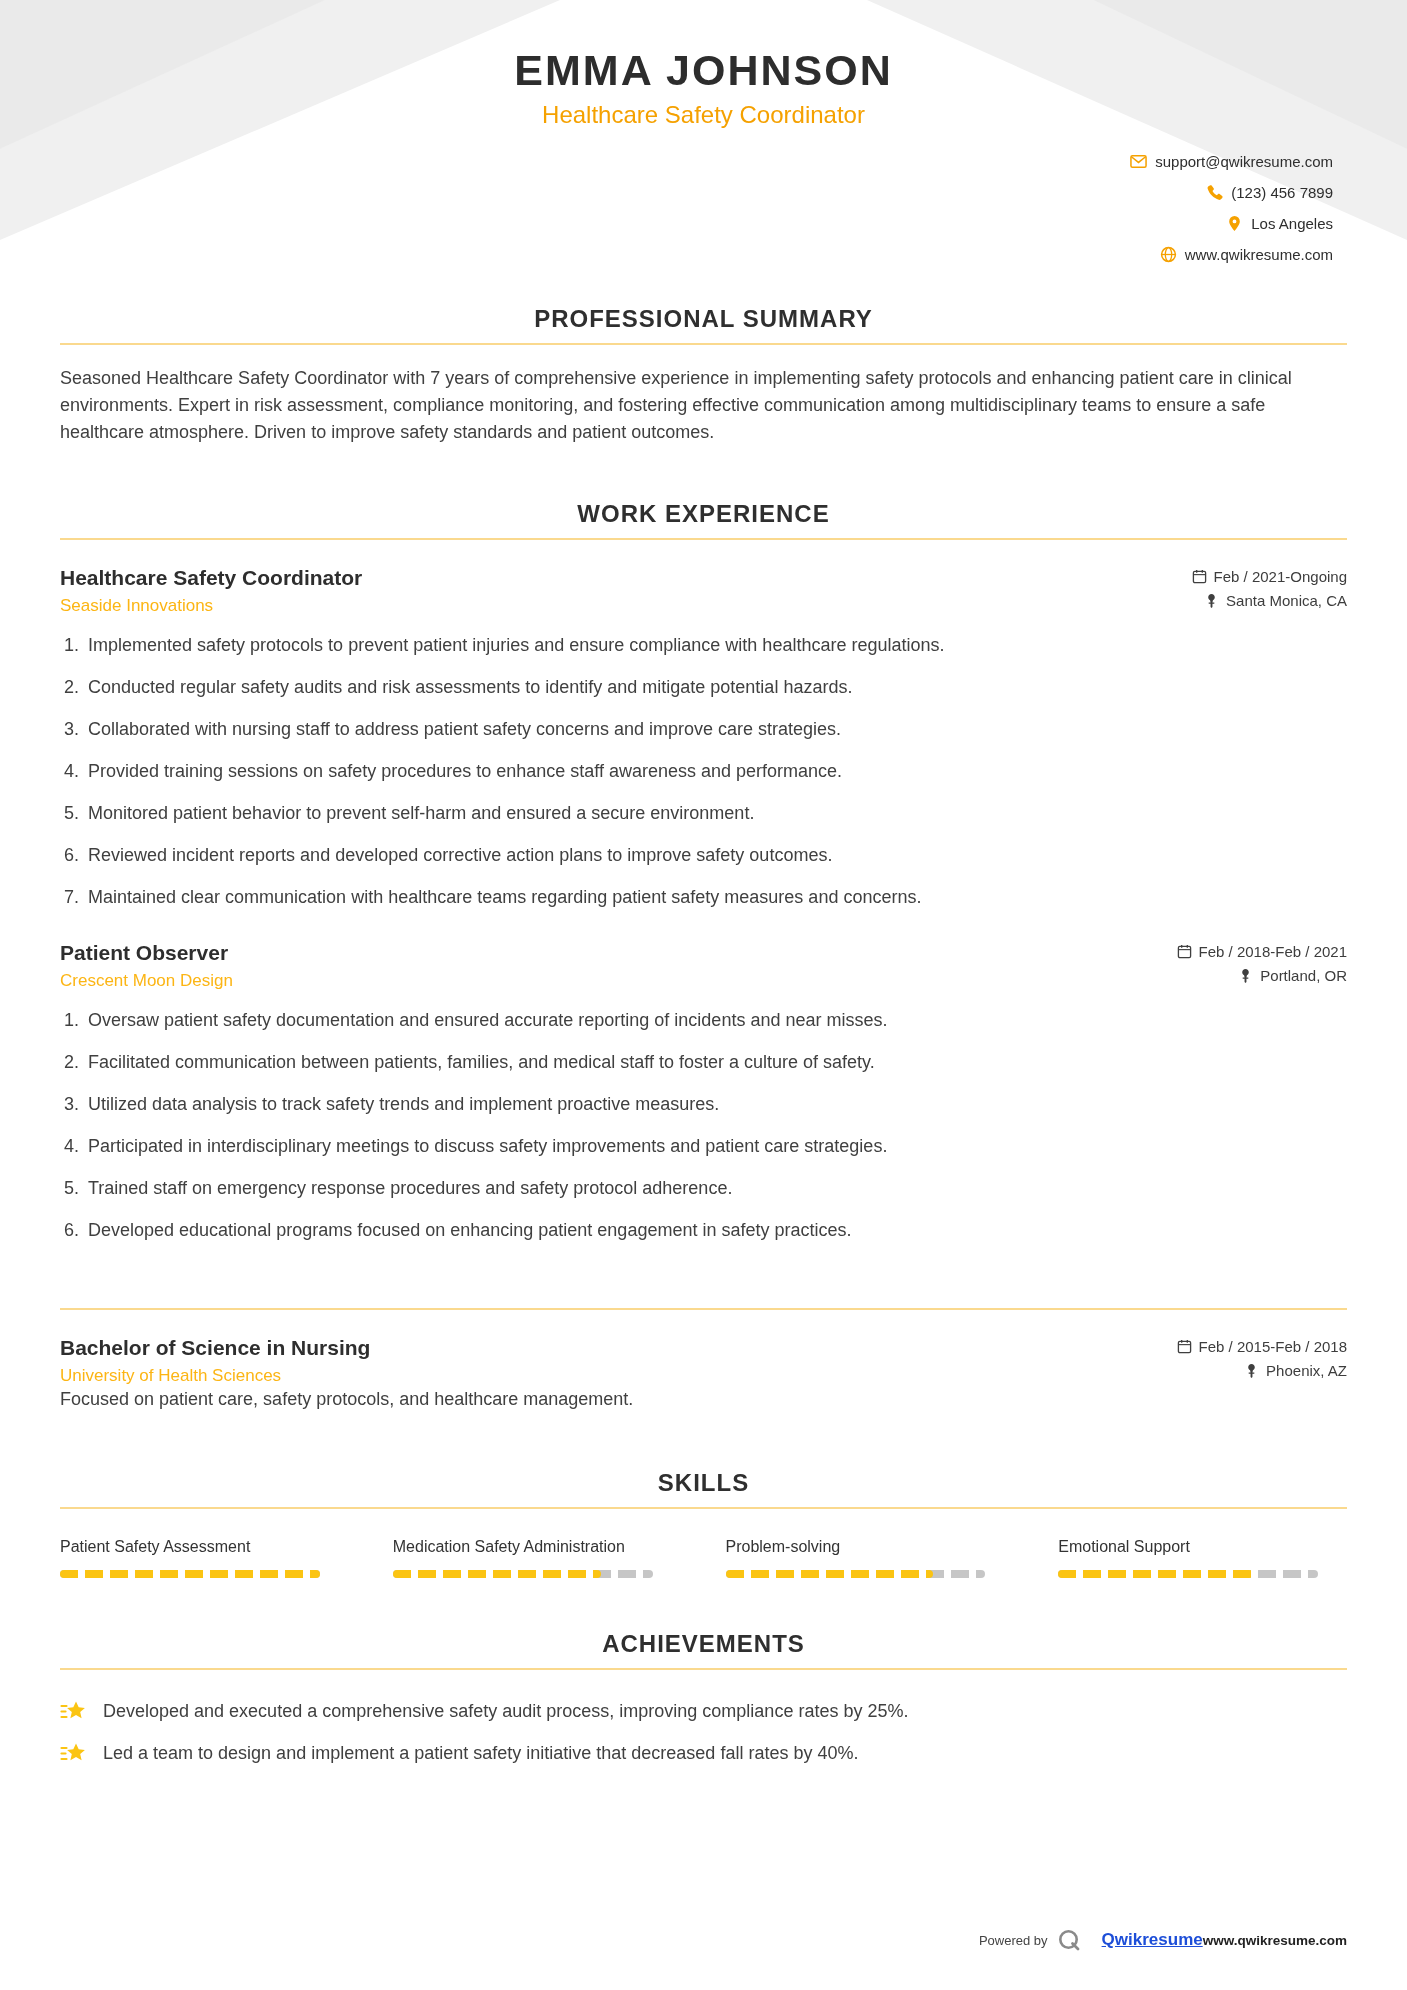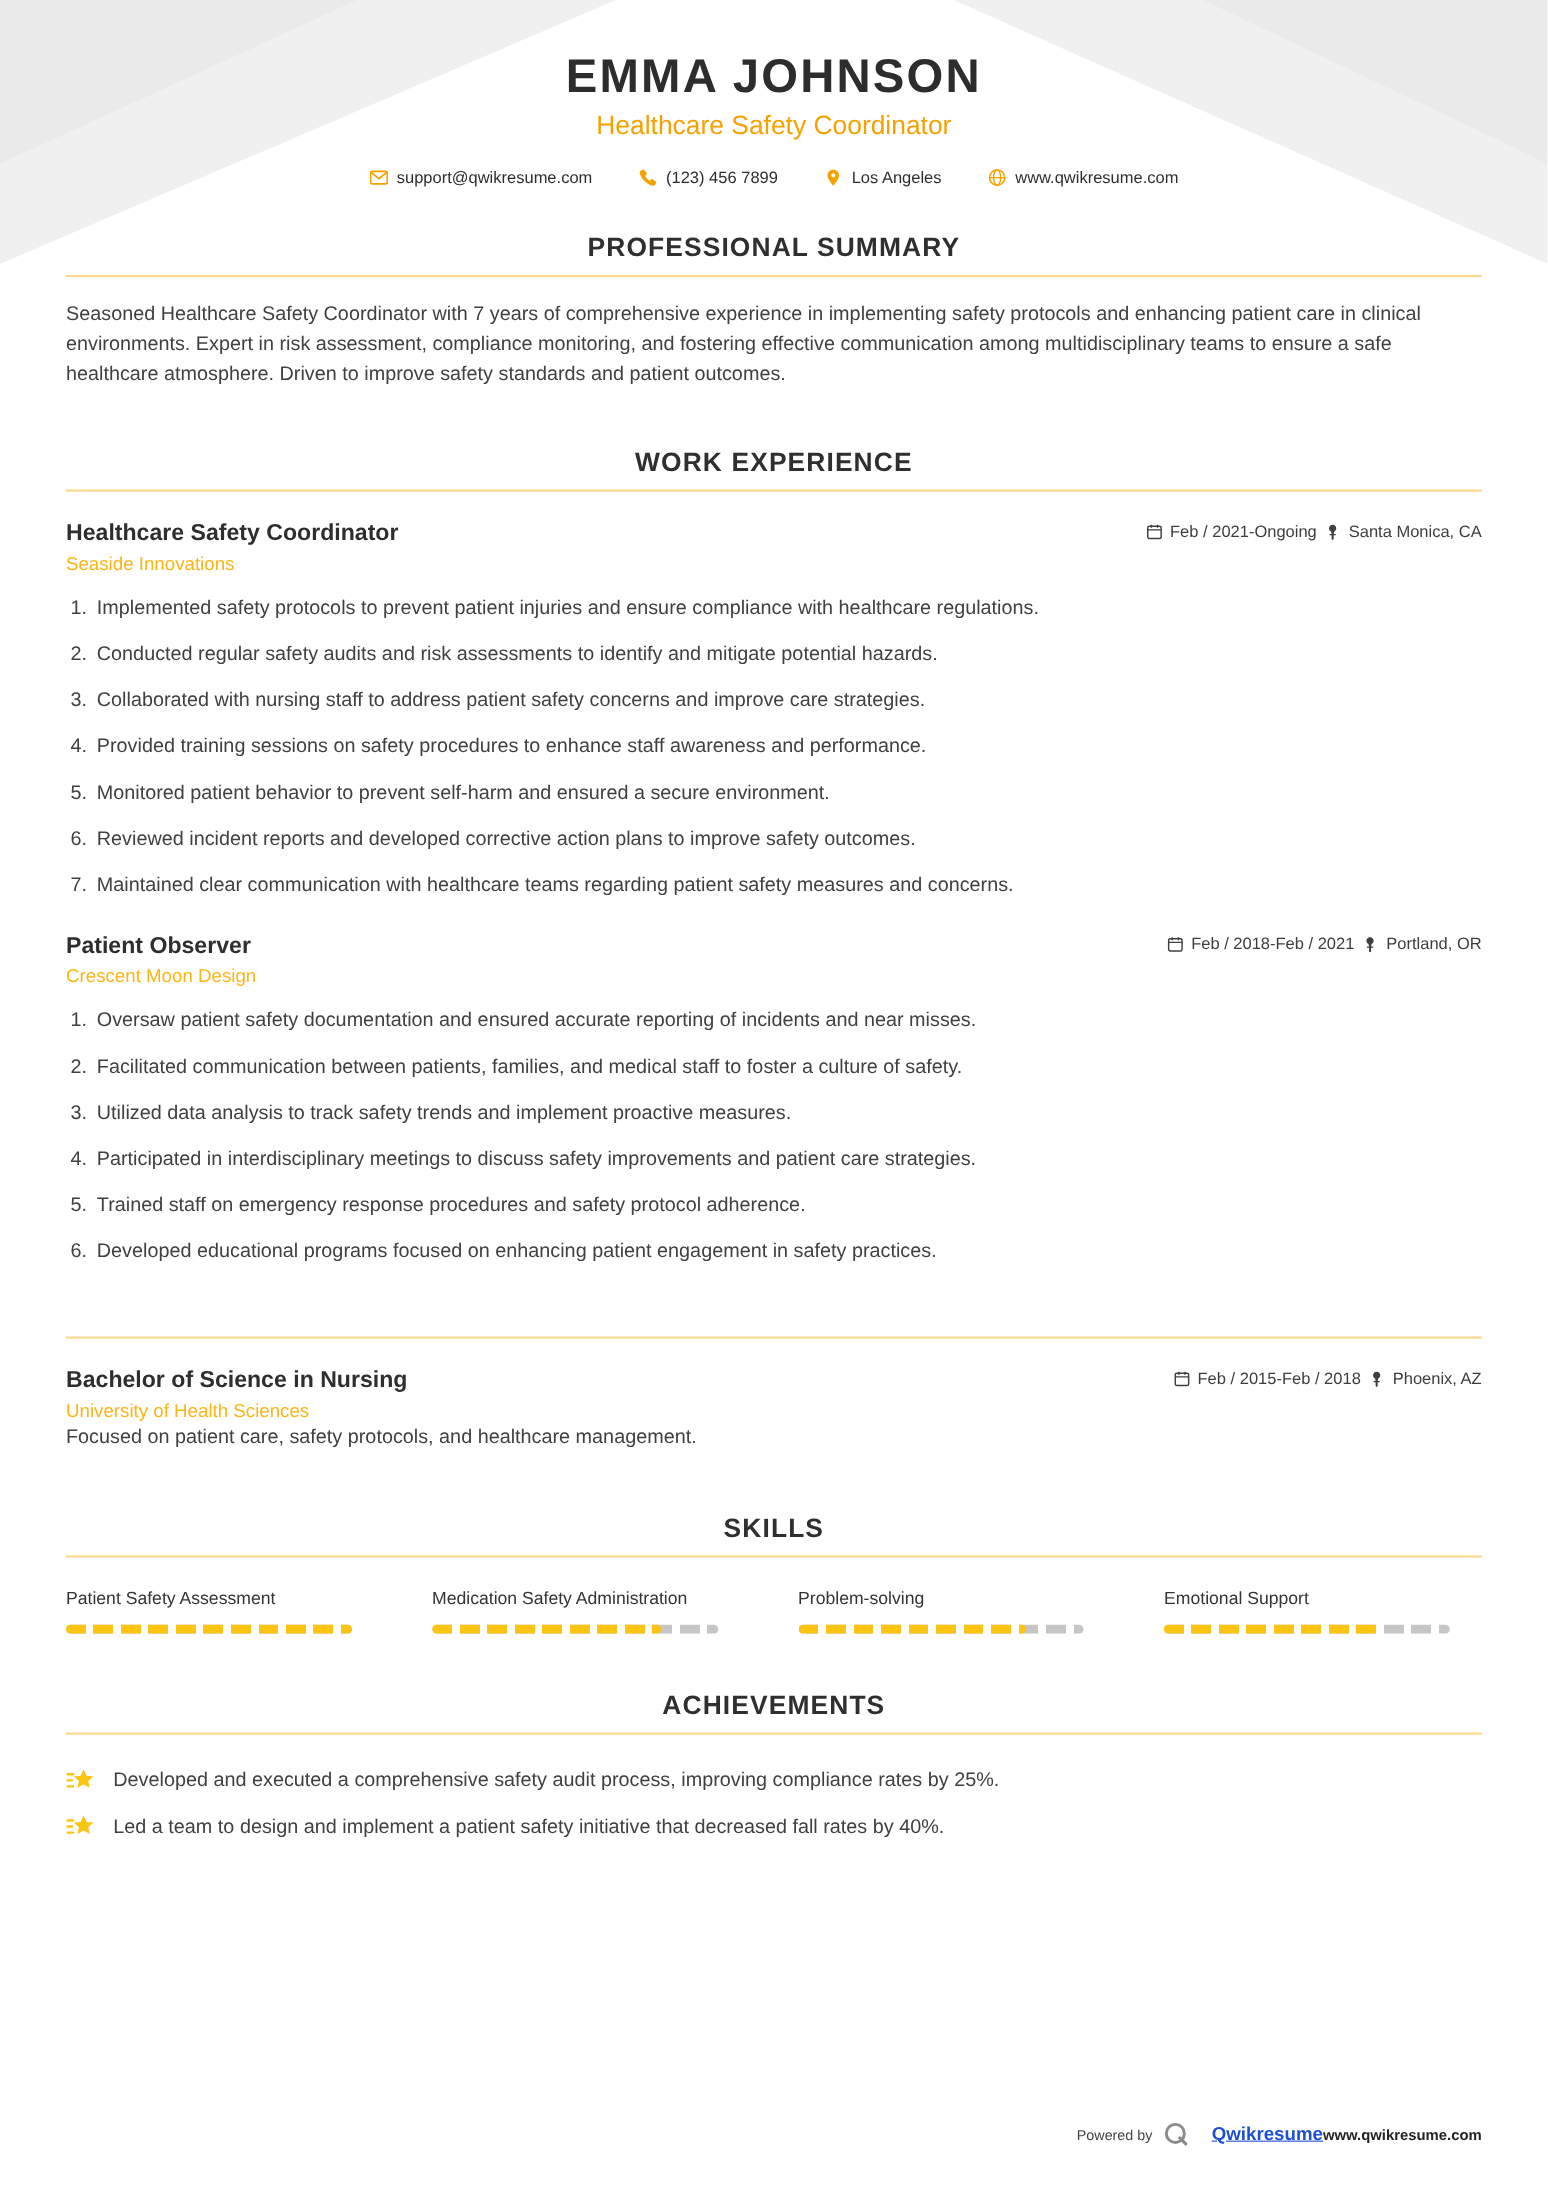--- a/index.html
+++ b/index.html
@@ -17,21 +17,21 @@
   .deco i { position:absolute; inset:0; display:block; }
   .deco-tl .l1 { background:#f0f0f0; clip-path:polygon(0 0,100% 0,0 100%); }
   .deco-tl .l2 { background:#e6e6e6; opacity:.65; clip-path:polygon(0 0,58% 0,0 62%); }
   .deco-tr .l1 { background:#f0f0f0; clip-path:polygon(0 0,100% 0,100% 100%); }
   .deco-tr .l2 { background:#e6e6e6; opacity:.65; clip-path:polygon(42% 0,100% 0,100% 62%); }
 
   
   .hdr { position:relative; text-align:center; }
   .name { font-size:43px; font-weight:bold; letter-spacing:2px; color:#2d2d2d; }
   .role { font-size:24px; color:#f5a100; margin-top:6px; font-weight:normal; }
-  .contact { margin-top:24px; display:flex; justify-content:center; align-items:flex-end; gap:14px; font-size:15px; color:#2e2e2e; }
+  .contact { margin-top:24px; display:flex; justify-content:center; align-items:flex-end; gap:14px; font-size:15px; color:#2e2e2e;flex-direction:column; }
   .contact .item { display:flex; align-items:center; gap:8px; padding:0 14px; }
   .icn { display:inline-flex; width:17px; height:17px; flex:0 0 auto; }
   .icn svg { width:100%; height:100%; }
 
   
   .section { position:relative; }
   .sec-head { text-align:center; font-size:24px; font-weight:bold; letter-spacing:1px; color:#2f2f2f; }
   .sec-rule { height:2px; background:#fad98e; margin-top:10px; }
 
   .mt-summary { margin-top:42px; }
@@ -42,21 +42,21 @@
 
   .body-text { font-size:18px; line-height:1.5; color:#404040; }
   .summary-p { margin-top:20px; }
 
   
   .entry { margin-top:26px; }
   .entry + .entry { margin-top:30px; }
   .entry-head { display:flex; justify-content:space-between; align-items:flex-start; }
   .entry-title { font-size:21px; font-weight:bold; color:#2e2e2e; }
   .entry-sub { font-size:17px; color:#fcb514; margin-top:6px; }
-  .entry-meta { text-align:right; font-size:15px; color:#3d3d3d; display:flex; flex-direction:row; gap:7px; align-items:flex-end; padding-top:2px; }
+  .entry-meta { text-align:right; font-size:15px; color:#3d3d3d; display:flex; flex-direction:column; gap:7px; align-items:flex-end; padding-top:2px; }
   .meta-line { display:flex; align-items:center; gap:7px; }
   .icn-s { display:inline-flex; width:15px; height:15px; }
   .icn-s svg { width:100%; height:100%; }
 
   ol.bullets { margin-top:16px; padding-left:24px; }
   ol.bullets li { font-size:18px; color:#404040; line-height:1.5; margin:15px 0; padding-left:4px; }
 
   .edu-desc { margin-top:0; }
 
   

